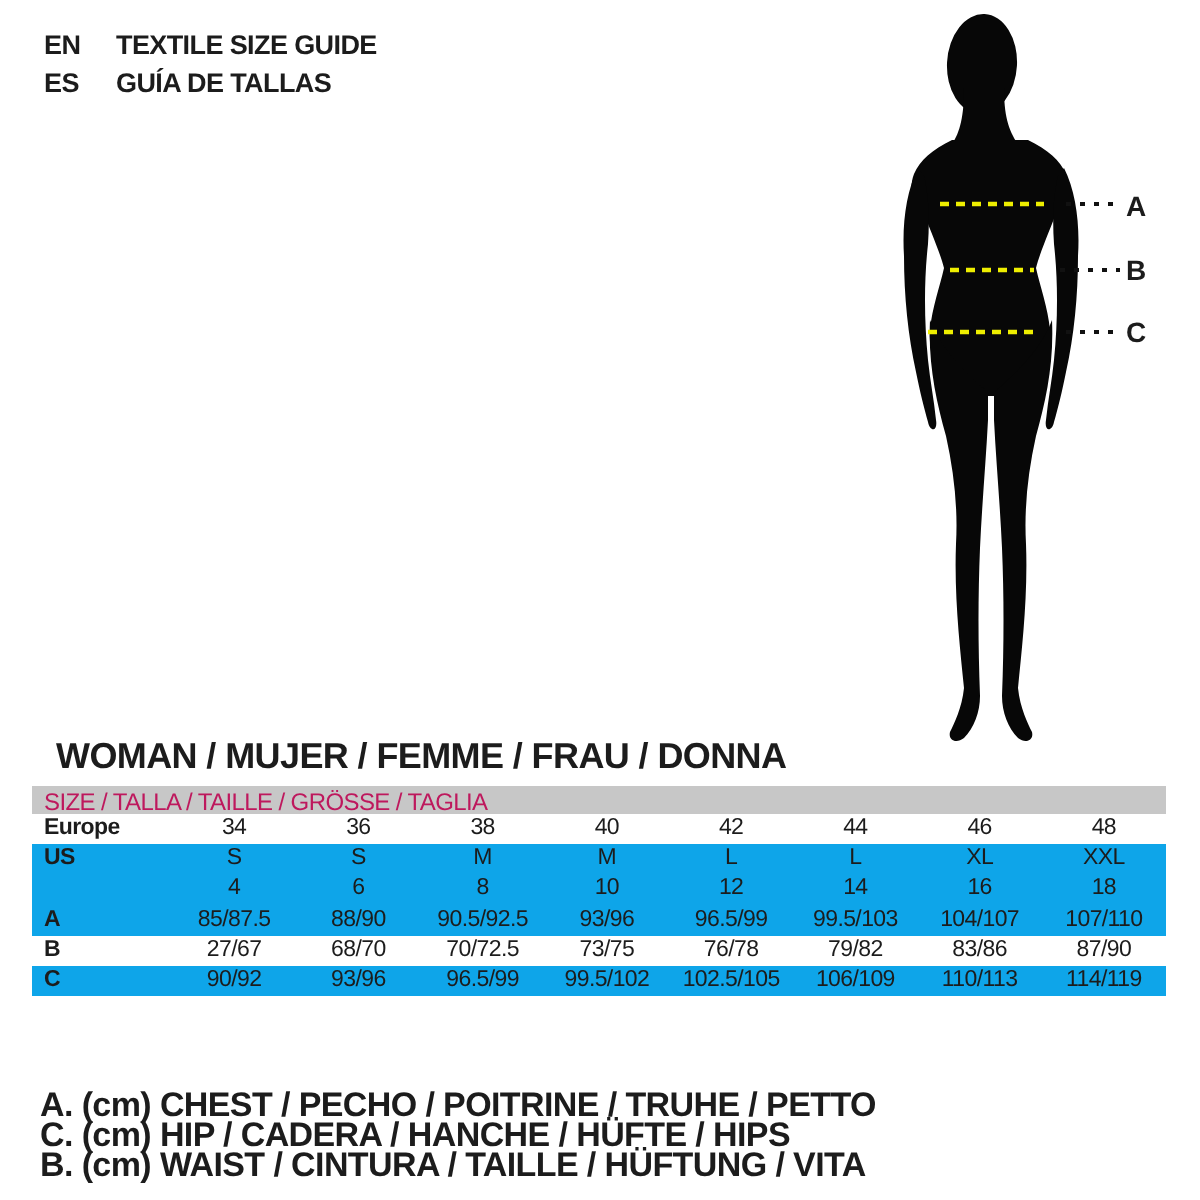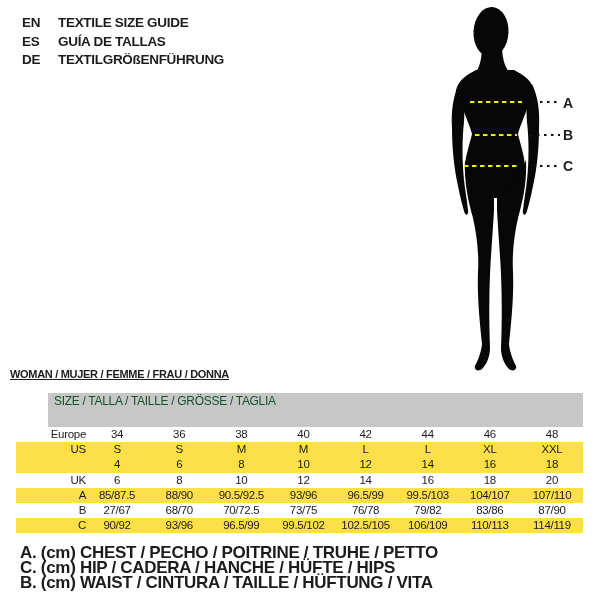--- a/index.html
+++ b/index.html
@@ -9,52 +9,48 @@
   }
   
   .lang-block{position:absolute;left:22px;top:14px;}
   .lang-row{display:flex;line-height:18.6px;font-weight:bold;font-size:13.5px;letter-spacing:-0.3px;}
   .lang-code{width:36px;flex:0 0 36px;}
   
   .figure{position:absolute;left:420px;top:4px;}
   .marker-label{position:absolute;left:563px;font-size:14px;font-weight:bold;letter-spacing:-0.2px;}
   .marker-a{top:95px;} .marker-b{top:127px;} .marker-c{top:158px;}
   
-  .section-title{position:absolute;left:10px;top:368px;font-weight:bold;font-size:11px;letter-spacing:-0.3px;text-decoration:underline;}
+  .section-title{position:absolute;left:28px;top:368px;font-weight:bold;font-size:18px;letter-spacing:-0.3px;}
   
   .size-table{position:absolute;left:16px;top:393px;width:567px;}
   .table-header{
-    background:#c7c7c7;height:34px;line-height:17px;padding-left:6px;
-    font-size:12px;color:#14532d;letter-spacing:-0.3px;margin-left:32px;
+    background:#c7c7c7;height:14px;line-height:17px;padding-left:6px;
+    font-size:12px;color:#be185d;letter-spacing:-0.3px;
   }
   table{width:100%;border-collapse:collapse;table-layout:fixed;}
   td{height:15px;line-height:15.2px;padding:0;text-align:center;font-size:11.5px;letter-spacing:-0.3px;}
-  td.rowlabel{text-align:right;padding-left:6px;}
-  tr.shaded{background:#fde047;}
+  td.rowlabel{text-align:left;padding-left:6px;font-weight:bold;}
+  tr.shaded{background:#0ea5e9;}
   
   .legend{position:absolute;left:20px;top:545px;}
   .legend-line{font-weight:bold;font-size:17px;line-height:15.2px;letter-spacing:-0.3px;}
 </style>
 </head>
 <body>
 
 <div class="screen">
 
   <div class="lang-block">
     <div class="lang-row">
       <span class="lang-code">EN</span>
       <span class="lang-title">TEXTILE SIZE GUIDE</span>
     </div>
     <div class="lang-row">
       <span class="lang-code">ES</span>
       <span class="lang-title">GUÍA DE TALLAS</span>
-    </div>
-    <div class="lang-row">
-      <span class="lang-code">DE</span>
-      <span class="lang-title">TEXTILGRÖßENFÜHRUNG</span>
     </div>
   </div>
 
   <svg class="figure" viewBox="0 0 150 370" width="150" height="370">
     <g fill="#070707">
       <ellipse cx="71" cy="28" rx="17.5" ry="25" transform="rotate(3 71 28)"></ellipse>
       <path d="M62,40 C62,54 60,62 56,68 L89,68 C84,61 82,53 82,40 Z"></path>
       <path d="M56,66 C46,71 40,76 37,83 C34,91 37,96 41,100 C45,111 50,122 52,130
                C50,139 46,150 45,161 C44,174 49,185 55,194 L95,194
                C101,185 106,174 105,161 C104,150 100,139 98,130
@@ -130,31 +126,20 @@
             <td class="rowlabel"></td>
             <td>4</td>
             <td>6</td>
             <td>8</td>
             <td>10</td>
             <td>12</td>
             <td>14</td>
             <td>16</td>
             <td>18</td>
           </tr>
-          <tr>
-            <td class="rowlabel">UK</td>
-            <td>6</td>
-            <td>8</td>
-            <td>10</td>
-            <td>12</td>
-            <td>14</td>
-            <td>16</td>
-            <td>18</td>
-            <td>20</td>
-          </tr>
           <tr class="shaded">
             <td class="rowlabel">A</td>
             <td>85/87.5</td>
             <td>88/90</td>
             <td>90.5/92.5</td>
             <td>93/96</td>
             <td>96.5/99</td>
             <td>99.5/103</td>
             <td>104/107</td>
             <td>107/110</td>

